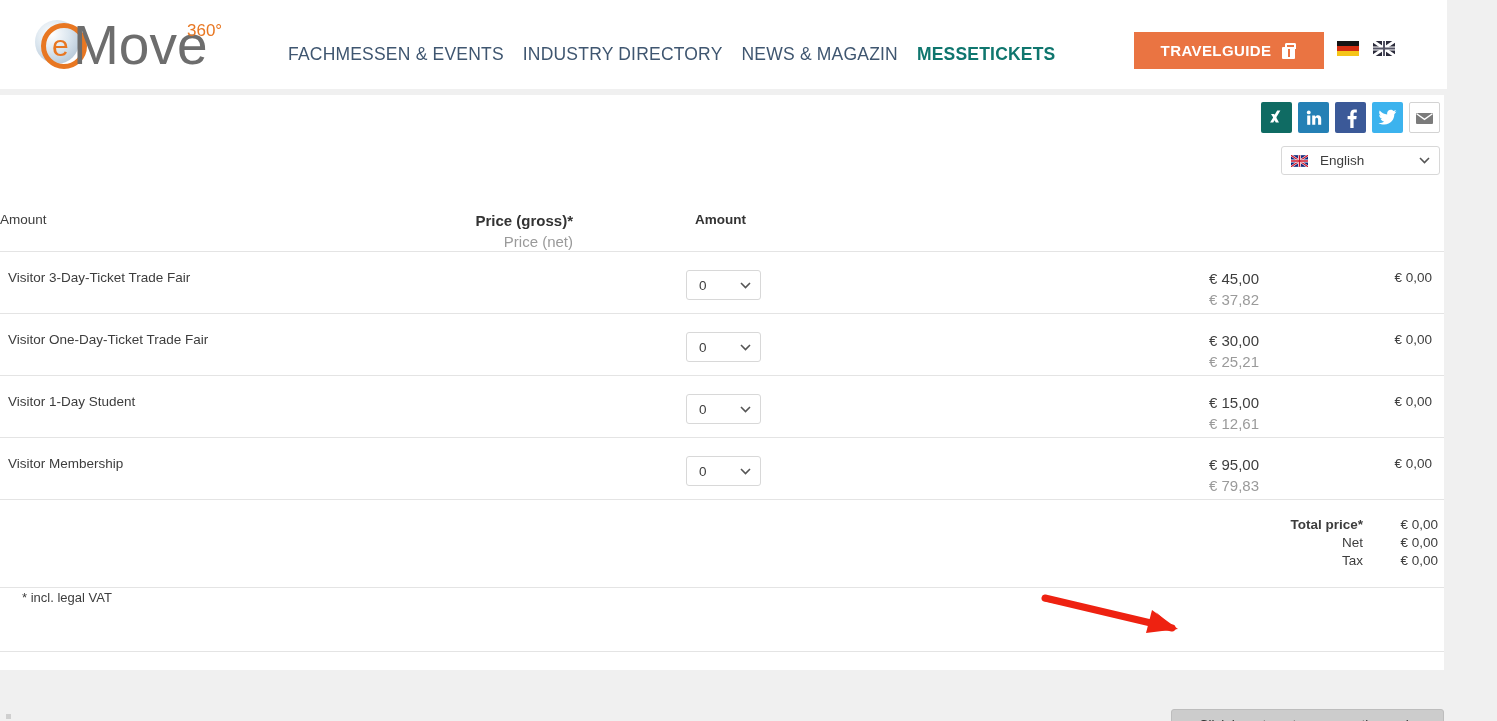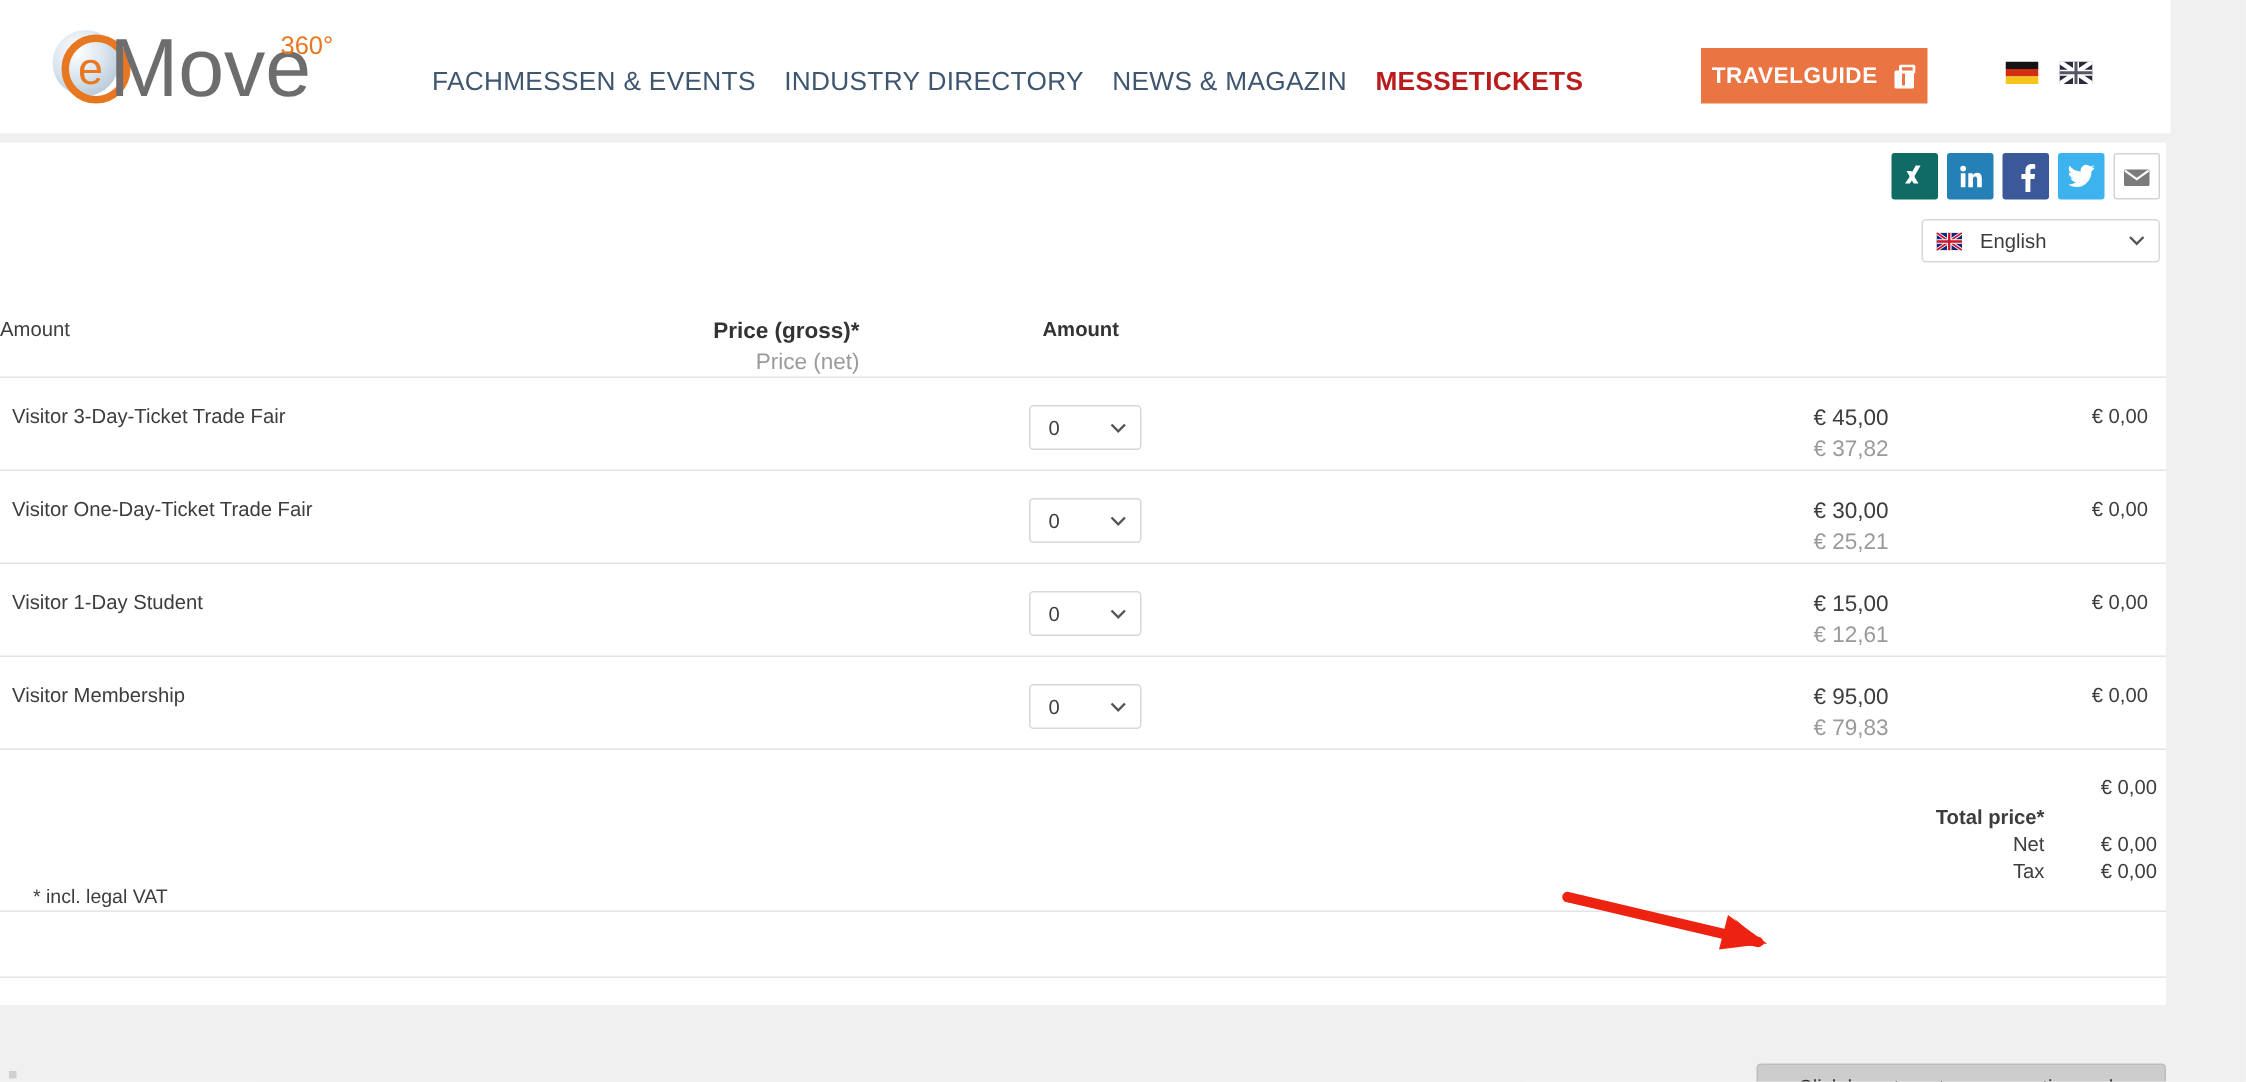--- a/index.html
+++ b/index.html
@@ -46,28 +46,28 @@
   }
   .nav-item {
     font-size: 17.5px;
     letter-spacing: 0.2px;
     color: #3f5670;
     text-decoration: none;
     cursor: pointer;
     font-family: "Liberation Sans", sans-serif;
   }
   .nav-item.active {
-    color: #b91c1c;
+    color: #0f766e;
     font-weight: bold;
   }
 
   .travelguide-btn {
     position: absolute;
     left: 1134px; top: 32px;
-    width: 151px; height: 37px;
+    width: 190px; height: 37px;
     background: #ea7442;
     border: none;
     color: #ffffff;
     font-size: 15px;
     font-weight: bold;
     letter-spacing: 0.4px;
     display: flex;
     align-items: center;
     justify-content: center;
     gap: 9px;
@@ -268,21 +268,21 @@
   .totals-inner { text-align: right; }
   .tline {
     display: flex;
     justify-content: flex-end;
     font-size: 13.5px;
     color: #3d3d3d;
     line-height: 18px;
     font-family: "Liberation Sans", sans-serif;
   }
   .tlabel { width: 105px; text-align: right; }
-  .tlabel.bold { font-weight: bold; margin-top: 20px; }
+  .tlabel.bold { font-weight: bold; }
   .tvalue { width: 75px; text-align: right; }
 
   
   .vat-note {
     position: absolute;
     left: 22px; top: 495px;
     font-size: 13px;
     color: #3d3d3d;
     font-family: "Liberation Sans", sans-serif;
   }

